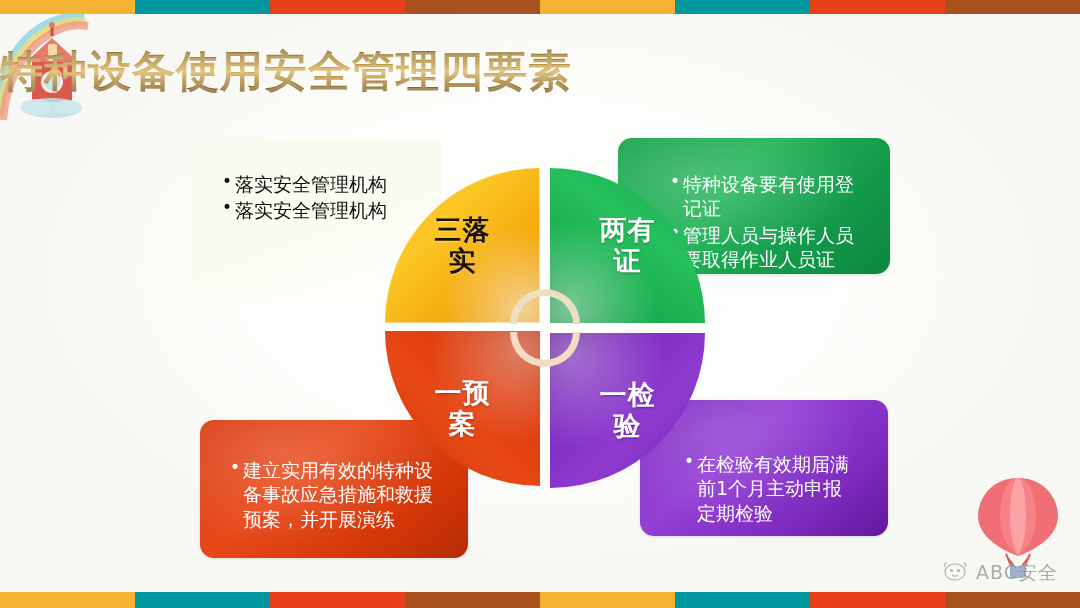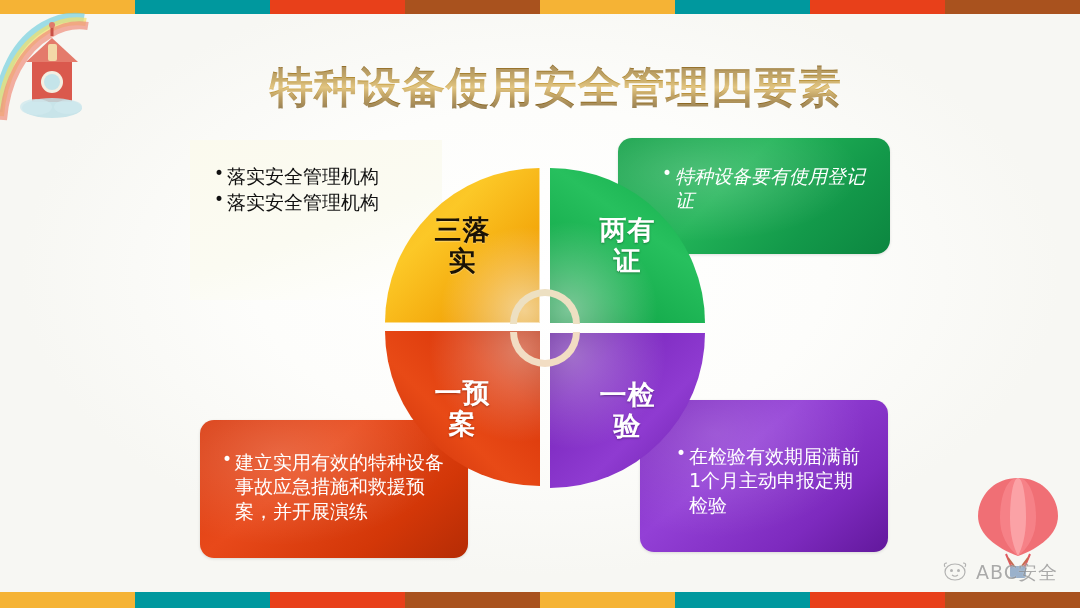--- a/index.html
+++ b/index.html
@@ -19,28 +19,27 @@
   
   .bg-wash{
     position:absolute;inset:14px 0 16px 0;
     background:
       radial-gradient(ellipse 520px 300px at 50% 45%, #ffffff 0%, #fdfdfb 55%, #f7f7f3 100%);
     z-index:0;
   }
 
   
   .title{
-    position:absolute;left:0;right:0;top:64px;text-align:center;z-index:9;
+    position:absolute;left:0;right:0;top:48px;text-align:left;z-index:9;
     font-size:43px;font-weight:bold;letter-spacing:1px;line-height:1.1;
     font-family:"DejaVu Sans","Liberation Sans",sans-serif;
     background:linear-gradient(180deg,#8c6a2b 0%,#b08a35 28%,#d8b257 50%,#a47c2c 72%,#6d4f18 100%);
     -webkit-background-clip:text;background-clip:text;
     color:transparent;-webkit-text-fill-color:transparent;
     text-shadow:0 1px 0 rgba(255,255,255,.25);
-    padding-left:32px;
   }
 
   
   .deco-house{position:absolute;left:-4px;top:8px;width:112px;height:118px;z-index:8;}
 
   
   .deco-balloon{position:absolute;right:14px;bottom:22px;width:96px;height:112px;z-index:8;}
 
   
   .watermark{
@@ -109,61 +108,60 @@
   }
   .arc-down{
     left:50%;top:50%;transform:translate(-50%,0);
     width:56px;height:28px;border-width:0 7px 7px 7px;
     border-radius:0 0 56px 56px;border-color:transparent #f2ddc3 #f2ddc3 #f2ddc3;
     margin-top:4px;
   }
 
   
   .box{position:absolute;box-sizing:border-box;z-index:3;}
-  .box ul{margin:8px;padding:0;list-style:none;}
+  .box ul{margin:16px;padding:0;list-style:none;}
   .box li{
     position:relative;padding-left:13px;
     font-size:19px;line-height:1.28;font-weight:500;
     font-family:"DejaVu Sans","Liberation Sans",sans-serif;
     margin-bottom:2px;
   }
   .box li:before{
     content:"•";position:absolute;left:0;top:-1px;font-size:17px;
   }
 
   .box-tl{
     left:190px;top:140px;width:252px;height:160px;
     background:linear-gradient(160deg,#fbfaee 0%,#fbfbf2 55%,#ffffff 100%);
     padding:16px 10px 10px 16px;
   }
   .box-tl li{color:#111111;}
 
   .box-tr{
-    left:618px;top:138px;width:272px;height:116px;border-radius:14px;
+    left:618px;top:138px;width:272px;height:136px;border-radius:14px;
     background:
       radial-gradient(ellipse at 28% 30%, rgba(255,255,255,.20) 0%, rgba(255,255,255,0) 60%),
       linear-gradient(135deg,#16a24a 0%,#22b458 40%,#13994a 72%,#0c8640 100%);
     padding:18px 14px 16px 36px;
     box-shadow:0 1px 3px rgba(0,0,0,.12);
-    font-style:italic;
   }
   .box-tr li{color:#ffffff;}
 
   .box-bl{
     left:200px;top:420px;width:268px;height:138px;border-radius:14px;
     background:
       radial-gradient(ellipse at 30% 25%, rgba(255,255,255,.18) 0%, rgba(255,255,255,0) 62%),
       linear-gradient(140deg,#d93b10 0%,#e8491a 38%,#d33708 74%,#b52c05 100%);
     padding:22px 12px 10px 14px;
     box-shadow:0 1px 3px rgba(0,0,0,.12);
   }
   .box-bl li{color:#ffffff;}
 
   .box-br{
-    left:640px;top:400px;width:248px;height:152px;border-radius:14px;
+    left:640px;top:400px;width:248px;height:136px;border-radius:14px;
     background:
       radial-gradient(ellipse at 30% 22%, rgba(255,255,255,.16) 0%, rgba(255,255,255,0) 62%),
       linear-gradient(140deg,#7b28bd 0%,#9340d6 38%,#7d2abe 74%,#62189c 100%);
     padding:36px 12px 10px 28px;
     box-shadow:0 1px 3px rgba(0,0,0,.12);
   }
   .box-br li{color:#ffffff;}
 </style>
 </head>
 <body>
@@ -204,20 +202,21 @@
 <div class="box box-tl">
   <ul>
     <li>落实安全管理机构</li>
     <li>落实安全管理机构</li>
   </ul>
 </div>
 
 <div class="box box-tr">
   <ul>
     <li>特种设备要有使用登记证</li>
+    <li>管理人员与操作人员要取得作业人员证</li>
   </ul>
 </div>
 
 <div class="box box-bl">
   <ul>
     <li>建立实用有效的特种设备事故应急措施和救援预案，并开展演练</li>
   </ul>
 </div>
 
 <div class="box box-br">

